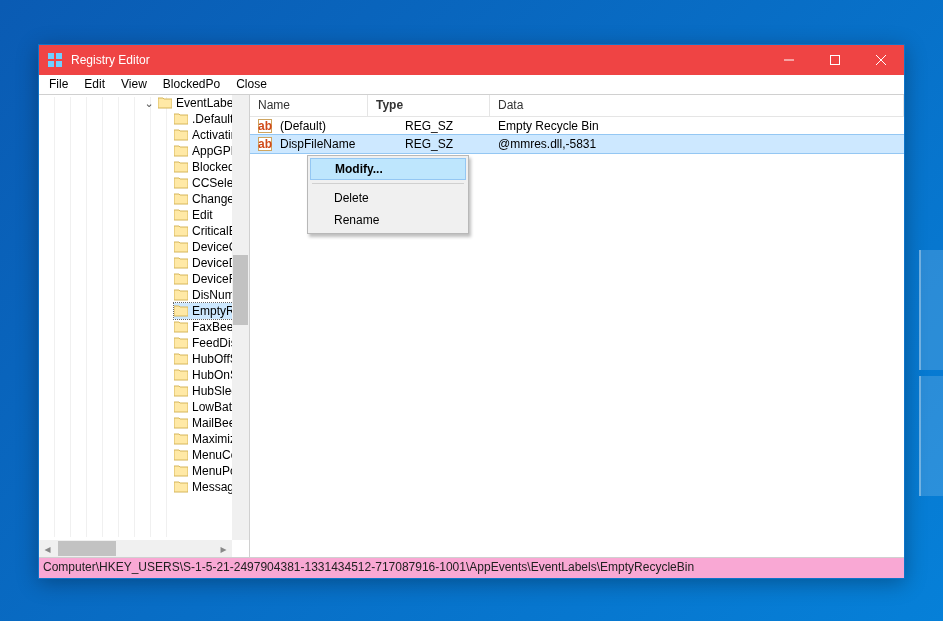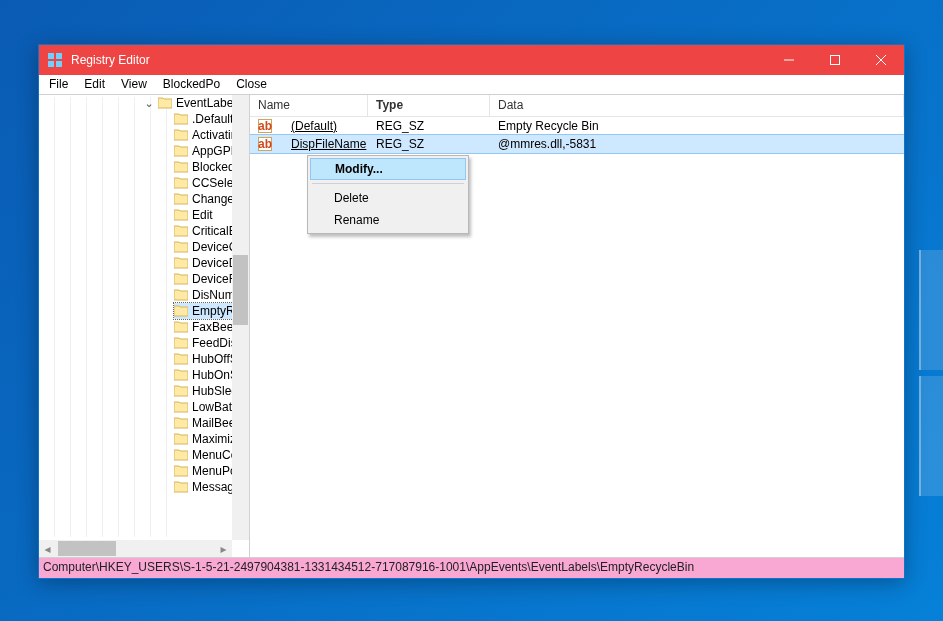--- a/index.html
+++ b/index.html
@@ -31,22 +31,22 @@
   .tree-hscroll .arrow { width: 17px; height: 17px; display: flex; align-items: center; justify-content: center; color: #888; }
   .tree-hscroll .thumb { height: 15px; background: #c2c2c2; width: 58px; margin-left: 2px; }
   .list-pane { flex: 1; background: #fff; overflow: hidden; position: relative; }
   .list-head { display: flex; height: 22px; border-bottom: 1px solid #e5e5e5; }
   .list-head .col { padding: 3px 8px; border-right: 1px solid #e5e5e5; color: #333; }
   .list-head .col.name { width: 118px; }
   .list-head .col.type { width: 122px; font-weight: bold; }
   .list-head .col.data { flex: 1; }
   .list-row { display: flex; height: 18px; align-items: center; }
   .list-row .cell { padding: 0 8px; white-space: nowrap; overflow: hidden; }
-  .list-row .cell.name { width: 118px; display: flex; gap: 19px; text-decoration: underline; }
-  .list-row .cell.type { width: 122px; }
+  .list-row .cell.name { width: 118px; display: flex; gap: 8px; }
+  .list-row .cell.type { width: 122px; text-align: center; }
   .list-row .cell.data { flex: 1; }
   .list-row.selected { background: #cde8ff; outline: 1px solid #94c7f3; }
   .ab-icon { width: 14px; height: 14px; flex: none; }
   .context-menu { position: absolute; left: 307px; top: 155px; width: 162px; background: #f0f0f0; border: 1px solid #b8b8b8; box-shadow: 2px 3px 3px rgba(0,0,0,0.25); padding: 2px; }
   .context-menu .mi { height: 22px; display: flex; align-items: center; padding: 0 24px; white-space: nowrap; cursor: default; }
   .context-menu .mi.hl { background: #bee6fd; border: 1px solid #94c7f3; font-weight: 600; }
   .context-menu .sep { height: 1px; background: #d0d0d0; margin: 3px 2px; }
   .status { height: 20px; padding: 2px 4px; color: #222; background: #f9a8d4; white-space: nowrap; overflow: hidden; }
 </style>
 </head>

